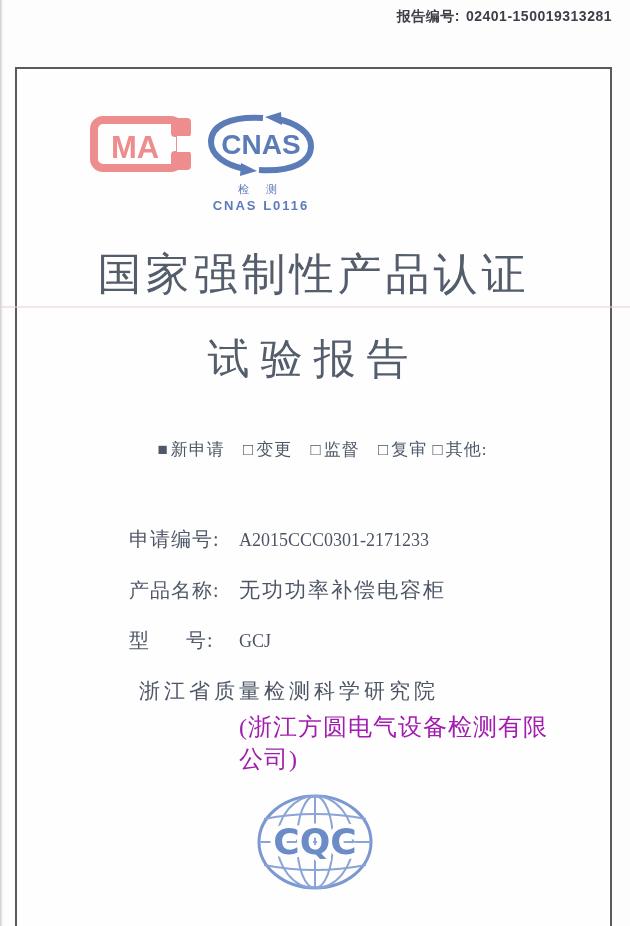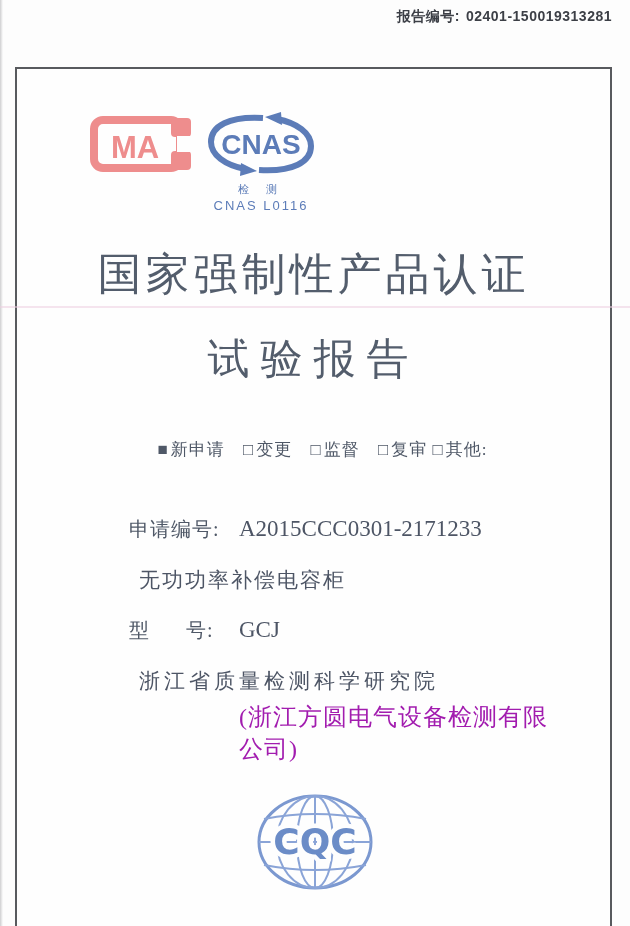--- a/index.html
+++ b/index.html
@@ -26,45 +26,45 @@
   
   .cma-block{position:absolute;left:48px;top:46px;width:160px;text-align:center;}
   .cma-number{
     margin-top:1px;font-size:23px;color:#ea8484;letter-spacing:1px;
     font-family:"Liberation Serif","DejaVu Serif",serif;
   }
   .cnas-block{position:absolute;left:186px;top:42px;width:116px;text-align:center;}
   .cnas-caption-cn{font-size:11px;color:#5c7cb8;letter-spacing:7px;margin-top:1px;
     font-family:"Liberation Sans","DejaVu Sans",sans-serif;}
   .cnas-caption-code{font-size:13px;color:#5c7cb8;letter-spacing:2px;margin-top:1px;
-    font-family:"Liberation Sans","DejaVu Sans",sans-serif;font-weight:400;}
+    font-family:"Liberation Sans","DejaVu Sans",sans-serif;font-weight:700;}
   
   .title1{
     position:absolute;top:176px;left:0;width:100%;text-align:center;
     font-size:44px;letter-spacing:4px;color:#535d6c;font-weight:500;
   }
   .title2{
     position:absolute;top:262px;left:0;width:100%;text-align:center;
     font-size:42px;letter-spacing:11px;color:#535d6c;font-weight:500;
   }
   
   .app-type{
     position:absolute;top:369px;left:0;width:100%;text-align:center;
     font-size:17px;color:#4f5867;letter-spacing:1px;padding-left:9px;
   }
   .opt{display:inline-block;margin-right:13px;}
   .opt.no-gap{margin-right:0;}
   .opt .box{margin-right:2px;}
   
-  .fields{position:absolute;left:112px;top:447px;width:440px;}
+  .fields{position:absolute;left:112px;top:457px;width:440px;}
   .frow{display:flex;align-items:baseline;margin-bottom:23px;}
   .flabel{
     width:100px;flex:0 0 100px;font-size:20px;letter-spacing:1px;color:#4f5867;
   }
-  .fvalue{font-size:23px;color:#4d5565;margin-left:10px;}
+  .fvalue{font-size:18px;color:#4d5565;margin-left:10px;}
   .row-product .fvalue{font-size:21px;letter-spacing:2px;}
   .row-model .flabel{word-spacing:30px;}
   .row-agency .fvalue{font-size:21px;letter-spacing:4px;}
   .fvalue2{
     font-size:24px;color:#a21caf;margin-left:110px;margin-top:6px;letter-spacing:1px;
   }
   .row-agency{margin-bottom:0;}
   
   .cqc-block{position:absolute;left:239px;top:723px;width:122px;text-align:left;}
 </style>
@@ -112,20 +112,21 @@
     <span class="opt no-gap"><span class="box">□</span><span>复审</span></span>
     <span class="opt no-gap"><span class="box">□</span><span>其他:</span></span>
   </div>
 
   <div class="fields">
     <div class="frow">
       <span class="flabel">申请编号:</span>
       <span class="fvalue">A2015CCC0301-2171233</span>
     </div>
     <div class="frow row-product">
+      <span class="flabel">产品名称:</span>
       <span class="fvalue">无功功率补偿电容柜</span>
     </div>
     <div class="frow row-model">
       <span class="flabel">型 号:</span>
       <span class="fvalue">GCJ</span>
     </div>
     <div class="frow row-agency">
       <span class="fvalue">浙江省质量检测科学研究院</span>
     </div>
     <div class="fvalue2">(浙江方圆电气设备检测有限公司)</div>

